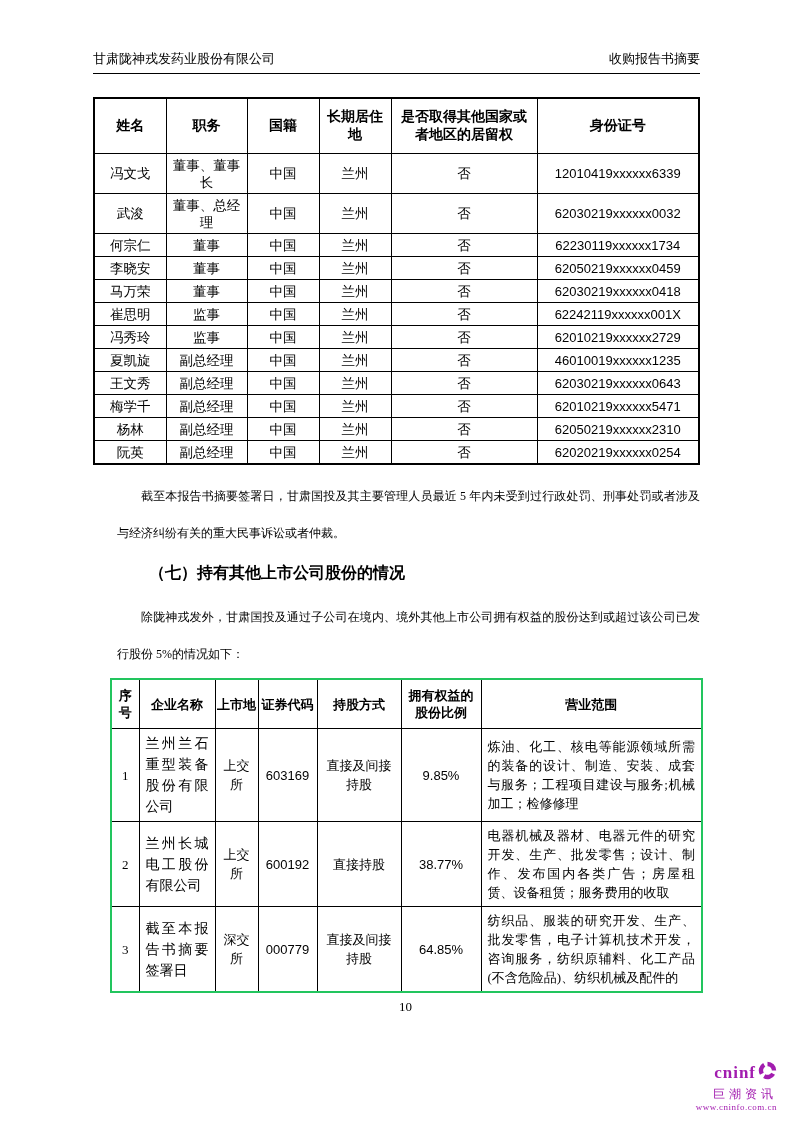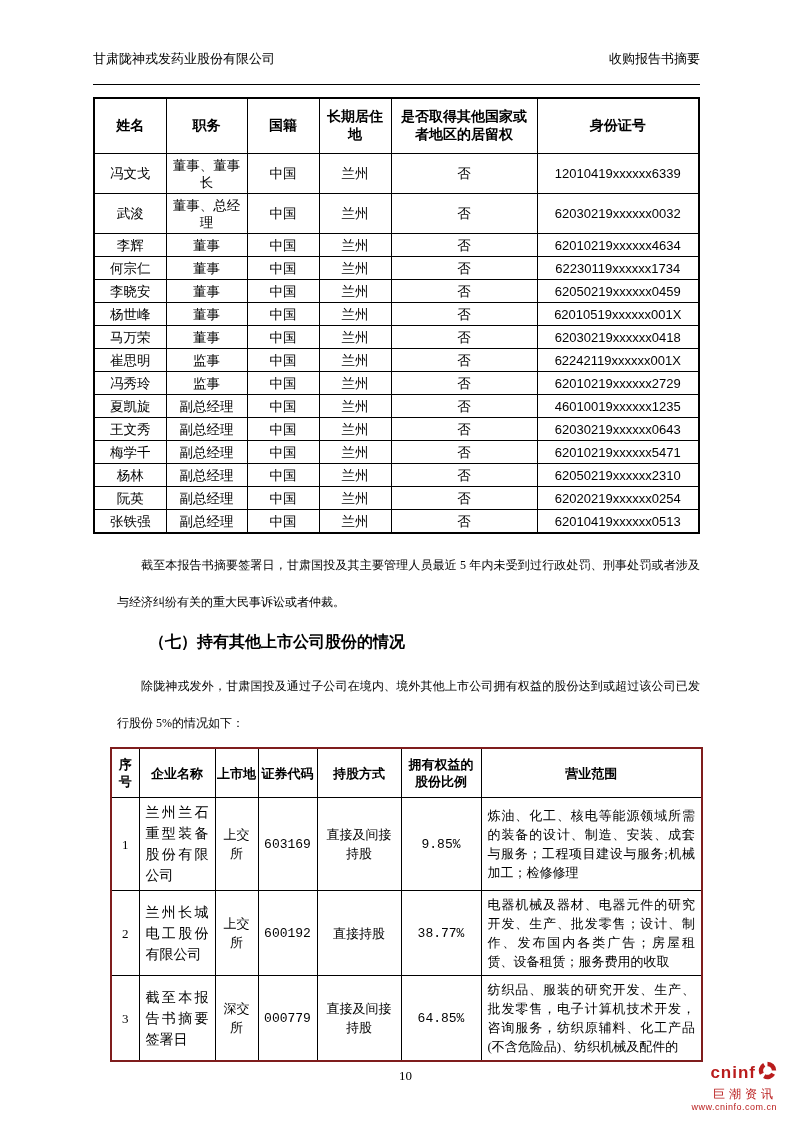--- a/index.html
+++ b/index.html
@@ -11,21 +11,21 @@
     font-family:"Liberation Serif","DejaVu Serif",serif;
     color:#000;
     overflow:hidden;
   }
   
   .doc-header{
     position:absolute;top:50px;left:93px;width:607px;
     display:flex;justify-content:space-between;align-items:flex-end;
     font-size:13px;
     border-bottom:1px solid #000;
-    padding-bottom:16px;
+    padding-bottom:5px;
   }
   
   .content{position:absolute;top:97px;left:93px;width:607px;}
 
   table{border-collapse:collapse;table-layout:fixed;padding-left:28px;}
   #table1{width:605px;border:2px solid #000;}
   #table1 th{
     border:1px solid #000;font-weight:bold;font-size:14px;
     padding:9px 4px;line-height:18px;text-align:center;vertical-align:middle;
   }
@@ -41,35 +41,35 @@
     width:583px;margin:13px 0 0 24px;
     font-size:12px;line-height:37px;
     text-align:justify;text-indent:2em;
   }
   .heading{
     margin:8px 0 6px 24px;
     font-size:16px;font-weight:bold;line-height:26px;
     text-indent:2em;
   }
 
-  #table2{width:591px;margin:5px 0 0 17px;border:2px solid #7f1d1d;}
+  #table2{width:591px;margin:5px 0 0 17px;border:2px solid #22c55e;}
   #table2 th{
     border:1px solid #000;font-weight:bold;font-size:13px;
     padding:7px 1px;line-height:17px;text-align:center;vertical-align:middle;
   }
   #table2 td{
     border:1px solid #000;font-size:13px;line-height:19px;
     padding:4px 5px;text-align:center;vertical-align:middle;
   }
   #table2 td:nth-child(2){
     font-size:14px;line-height:21px;text-align:justify;text-justify:inter-character;
     padding:4px 6px;
   }
   #table2 td:nth-child(4),#table2 td:nth-child(6){
-    font-family:Liberation Mono, monospace;
+    font-family:Liberation Sans, sans-serif;
   }
   #table2 td:nth-child(7){
     text-align:justify;text-justify:inter-character;padding:4px 6px;
   }
 
   .page-number{
     width:591px;margin:6px 0 0 17px;
     text-align:center;font-size:13px;
   }
 
@@ -126,52 +126,36 @@
           </tr>
           <tr>
             <td>武浚</td>
             <td>董事、总经理</td>
             <td>中国</td>
             <td>兰州</td>
             <td>否</td>
             <td>62030219xxxxxx0032</td>
           </tr>
           <tr>
-            <td>李辉</td>
-            <td>董事</td>
-            <td>中国</td>
-            <td>兰州</td>
-            <td>否</td>
-            <td>62010219xxxxxx4634</td>
-          </tr>
-          <tr>
             <td>何宗仁</td>
             <td>董事</td>
             <td>中国</td>
             <td>兰州</td>
             <td>否</td>
             <td>62230119xxxxxx1734</td>
           </tr>
           <tr>
             <td>李晓安</td>
             <td>董事</td>
             <td>中国</td>
             <td>兰州</td>
             <td>否</td>
             <td>62050219xxxxxx0459</td>
           </tr>
           <tr>
-            <td>杨世峰</td>
-            <td>董事</td>
-            <td>中国</td>
-            <td>兰州</td>
-            <td>否</td>
-            <td>62010519xxxxxx001X</td>
-          </tr>
-          <tr>
             <td>马万荣</td>
             <td>董事</td>
             <td>中国</td>
             <td>兰州</td>
             <td>否</td>
             <td>62030219xxxxxx0418</td>
           </tr>
           <tr>
             <td>崔思明</td>
             <td>监事</td>
@@ -220,28 +204,20 @@
             <td>否</td>
             <td>62050219xxxxxx2310</td>
           </tr>
           <tr>
             <td>阮英</td>
             <td>副总经理</td>
             <td>中国</td>
             <td>兰州</td>
             <td>否</td>
             <td>62020219xxxxxx0254</td>
-          </tr>
-          <tr>
-            <td>张铁强</td>
-            <td>副总经理</td>
-            <td>中国</td>
-            <td>兰州</td>
-            <td>否</td>
-            <td>62010419xxxxxx0513</td>
           </tr>
         </tbody>
     </table>
 
     <p class="para">截至本报告书摘要签署日，甘肃国投及其主要管理人员最近 5 年内未受到过行政处罚、刑事处罚或者涉及与经济纠纷有关的重大民事诉讼或者仲裁。</p>
 
     <div class="heading">（七）持有其他上市公司股份的情况</div>
 
     <p class="para">除陇神戎发外，甘肃国投及通过子公司在境内、境外其他上市公司拥有权益的股份达到或超过该公司已发行股份 5%的情况如下：</p>
 
@@ -294,21 +270,21 @@
             <td>64.85%</td>
             <td>纺织品、服装的研究开发、生产、批发零售，电子计算机技术开发，咨询服务，纺织原辅料、化工产品(不含危险品)、纺织机械及配件的</td>
           </tr>
         </tbody>
     </table>
 
     <div class="page-number">10</div>
 
   </div>
 
-  <div class="watermark" style="color: #b91c1c;">
+  <div class="watermark" style="color: #a21caf; font-family: Liberation Serif, serif;">
     <div class="wm-row">
       <span class="wm-brand">cninf</span>
       <span>
         <svg width="19" height="19" viewBox="0 0 24 24" aria-hidden="true">
           <g fill="currentColor">
             <path d="M12 1 A11 11 0 0 1 23 12 L17.5 12 A5.5 5.5 0 0 0 12 6.5 Z"></path>
             <path d="M12 1 A11 11 0 0 1 23 12 L17.5 12 A5.5 5.5 0 0 0 12 6.5 Z" transform="rotate(120 12 12)"></path>
             <path d="M12 1 A11 11 0 0 1 23 12 L17.5 12 A5.5 5.5 0 0 0 12 6.5 Z" transform="rotate(240 12 12)"></path>
           </g>
         </svg>

